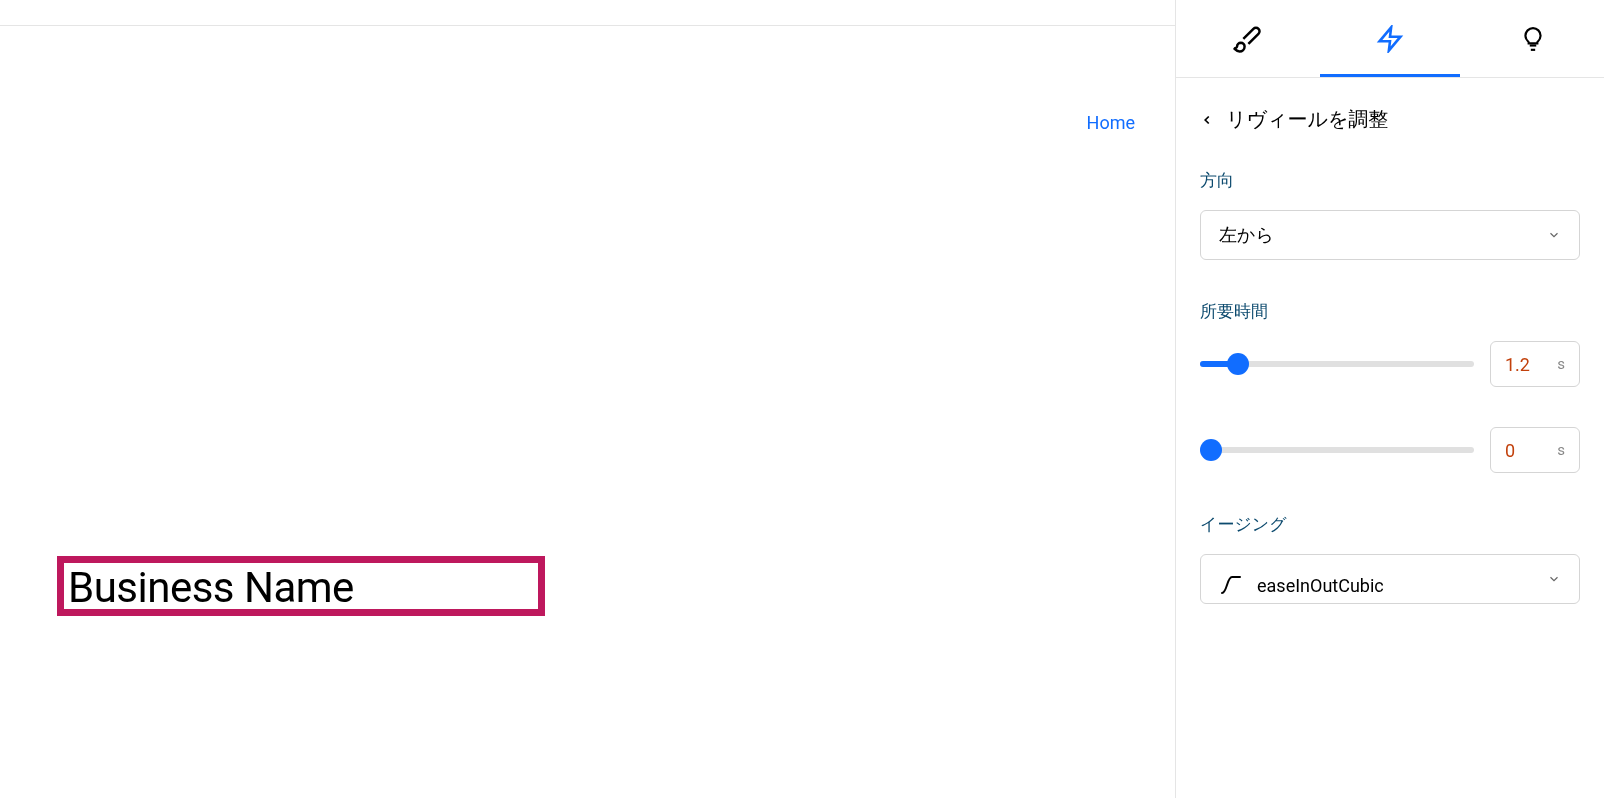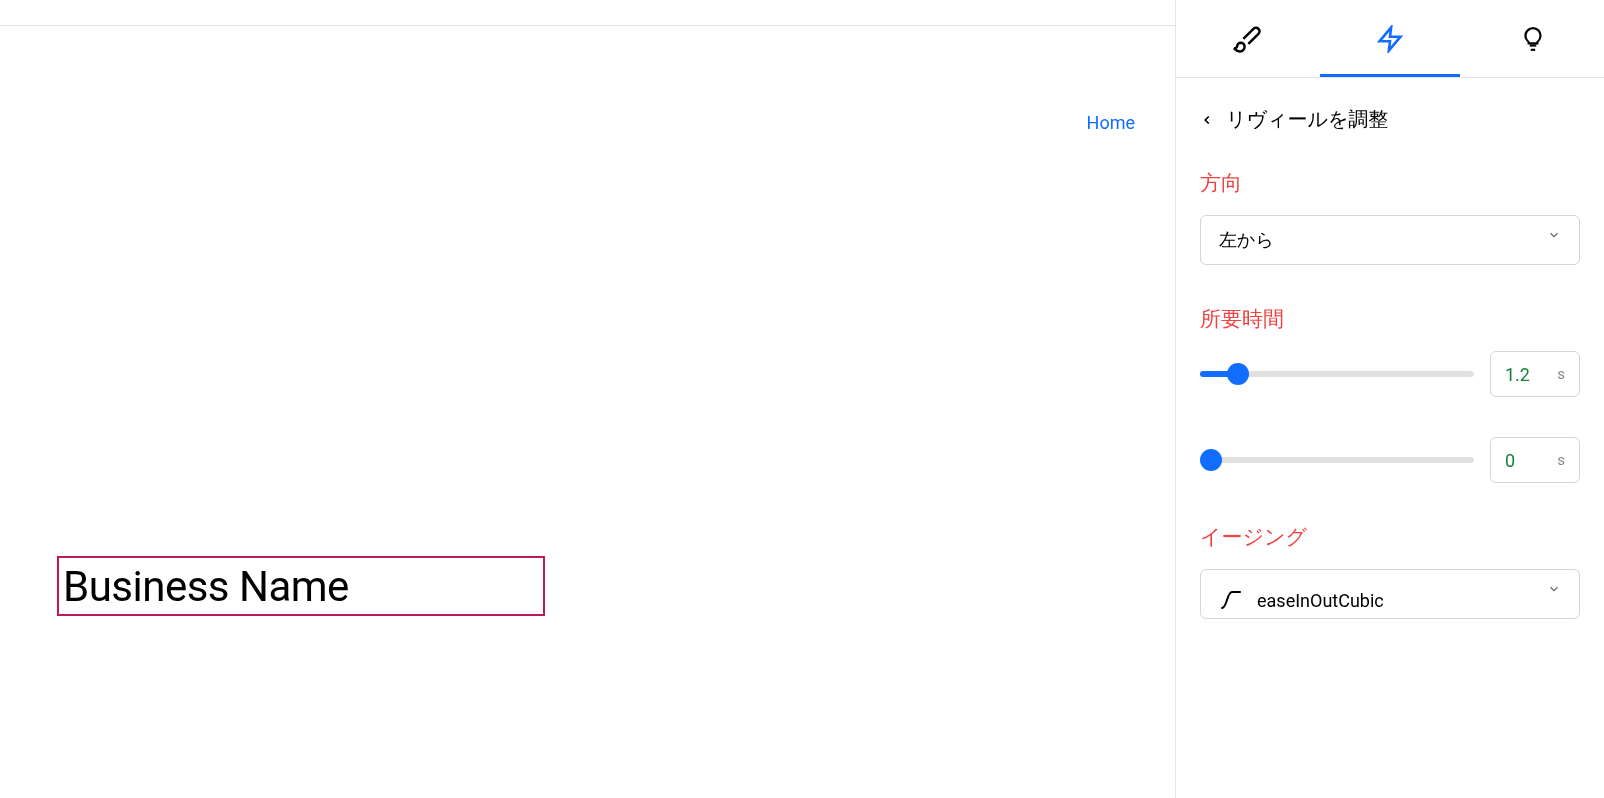--- a/index.html
+++ b/index.html
@@ -44,23 +44,23 @@
       font-size: 18px;
       font-weight: 400;
     }
     
     .selected-element {
       position: absolute;
       top: 530px;
       left: 57px;
       width: 488px;
       height: 60px;
-      border: 2px solid #be185d;
-      display: flex;
-      align-items: center;
+      border: 7px solid #be185d;
+      display: flex;
+      align-items: flex-start;
       padding: 0 4px;
     }
     
     .business-name {
       font-size: 42px;
       font-weight: 400;
       color: #000;
       letter-spacing: -0.5px;
     }
     
@@ -113,33 +113,34 @@
       font-size: 20px;
       font-weight: 500;
       color: #000;
     }
     
     .panel-section {
       padding: 16px 24px 24px 24px;
     }
     
     .section-label {
-      font-size: 21px;
-      color: #ef4444;
+      font-size: 17px;
+      color: #0c4a6e;
       margin-bottom: 18px;
     }
     
     .dropdown {
       width: 100%;
       height: 50px;
       border: 1px solid #d5d5d5;
       border-radius: 6px;
       display: flex;
+      align-items: center;
       justify-content: space-between;
-      padding: 12px 18px;
+      padding: 1px 18px;
       cursor: pointer;
       background: #fff;
     }
     
     .dropdown-text {
       font-size: 18px;
       color: #000;
     }
     
     .dropdown-with-icon {
@@ -198,21 +199,21 @@
       border-radius: 6px;
       display: flex;
       align-items: center;
       justify-content: space-between;
       padding: 0 14px;
       background: #fff;
     }
     
     .value-text {
       font-size: 18px;
-      color: #15803d;
+      color: #c2410c;
     }
     
     .value-unit {
       font-size: 15px;
       color: #888;
     }
     
     svg {
       display: block;
     }

